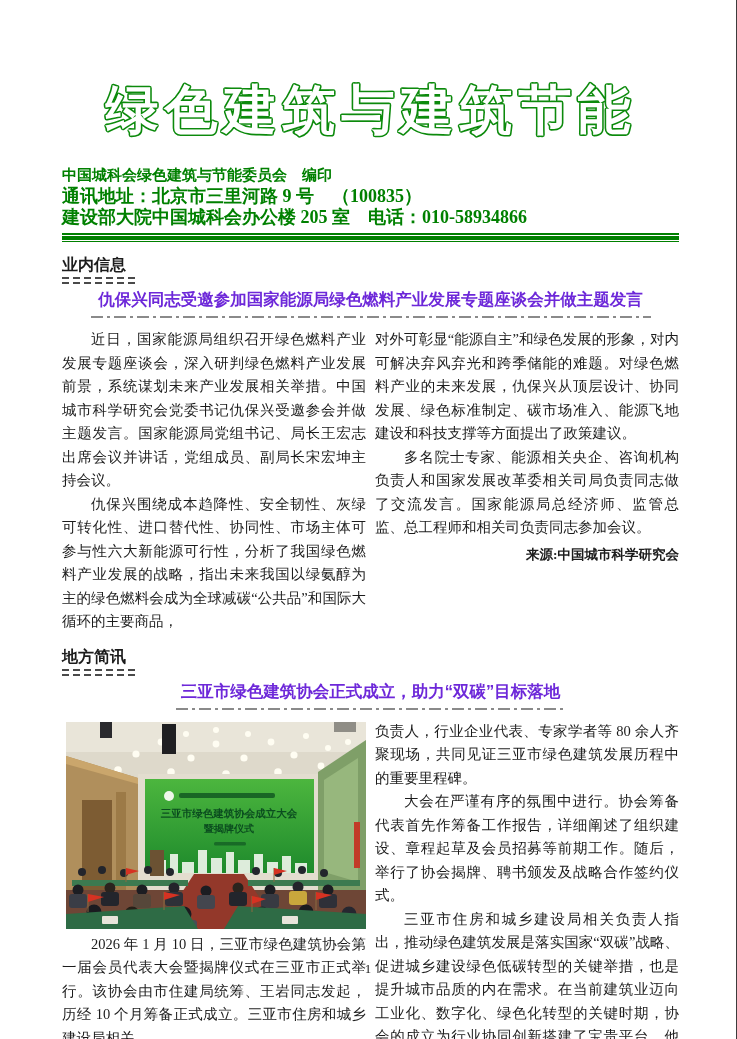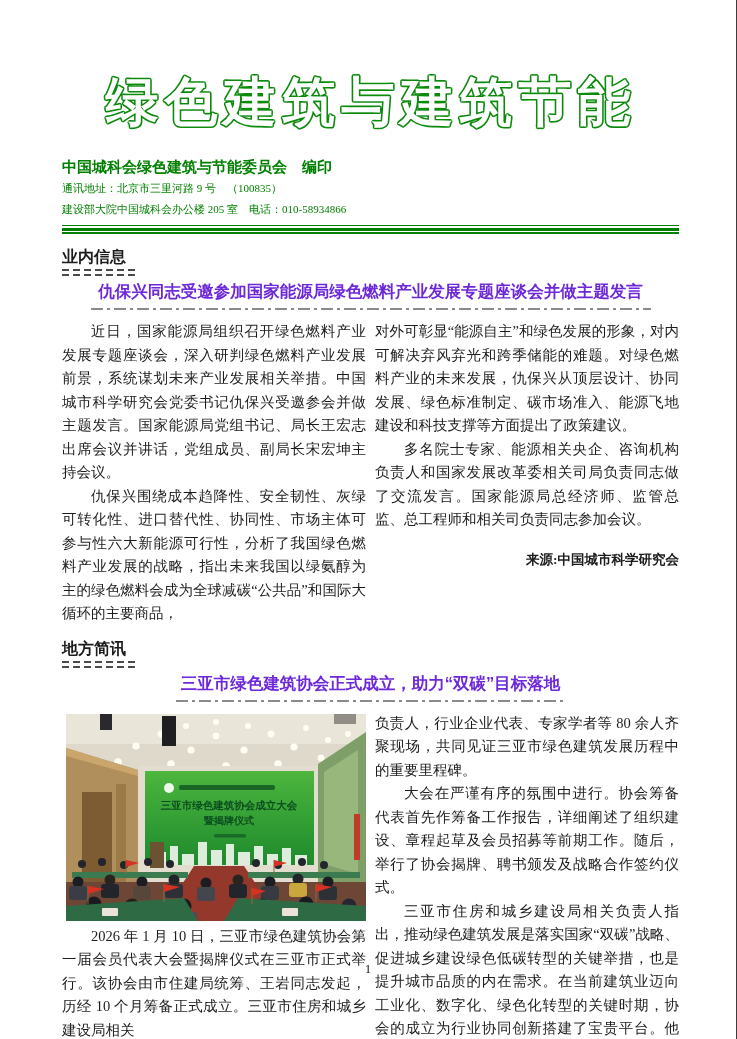--- a/index.html
+++ b/index.html
@@ -3,33 +3,33 @@
 <meta charset="utf-8">
 <style>
   * { margin: 0; padding: 0; box-sizing: border-box; }
   html,body { background: #ffffff; }
   .page {
     position: relative;
     width: 737px; height: 1039px;
     margin: 0 auto;
     background: #ffffff;
     border-right: 1px solid #3c3c3c;
-    padding: 0 57px 0 62px;
+    padding: 8px 57px 0 62px;
     overflow: hidden;
     font-family: "Liberation Serif", "DejaVu Serif", serif;
     color: #1c1c1c;
   }
   
   .masthead-title-svg { display: block; margin: 58px auto 0; }
   .mast-info { display: flex; justify-content: space-between; margin-top: 12px; color: #008000; gap: 6px; }
   .mast-left .pub, .mast-right .issue {
     font-family: "Liberation Sans", "DejaVu Sans", sans-serif;
     font-weight: 700; font-size: 15px; line-height: 22px;
   }
-  .mast-left div, .mast-right div { font-size: 11px; line-height: 21px; }
+  .mast-left div, .mast-right div { font-size: 18px; line-height: 21px; font-weight: bold; }
   .mast-right { text-align: right; }
   .rule {
     margin-top: 5px; height: 9px; width: 100%;
     background: linear-gradient(to bottom,
       #008000 0px, #008000 1.5px,
       #ffffff 1.5px, #ffffff 3px,
       #008000 3px, #008000 6.5px,
       #ffffff 6.5px, #ffffff 7.5px,
       #008000 7.5px, #008000 9px);
   }
@@ -62,21 +62,21 @@
   }
   .w1 { width: 560px; }
   .w2 { width: 390px; }
   
   .cols { display: flex; gap: 9px; margin-top: 10px; }
   .col { width: 304.5px; font-size: 14.5px; line-height: 23.5px; text-align: justify; }
   .col p { margin: 0; }
   .col p.indent { text-indent: 2em; }
   .source-line {
     text-align: right; font-size: 13.5px; font-weight: 700;
-    margin-top: 16px;
+    margin-top: 3px;
     font-family: "Liberation Serif", "DejaVu Serif", serif;
   }
   
   .photo-wrap { margin: 2px 0 4px 4px; width: 264px; height: 207px; }
   
   .page-number {
     position: absolute; left: 0; right: 0; bottom: 62px;
     text-align: center; font-size: 13px; color: #222;
   }
 </style>

